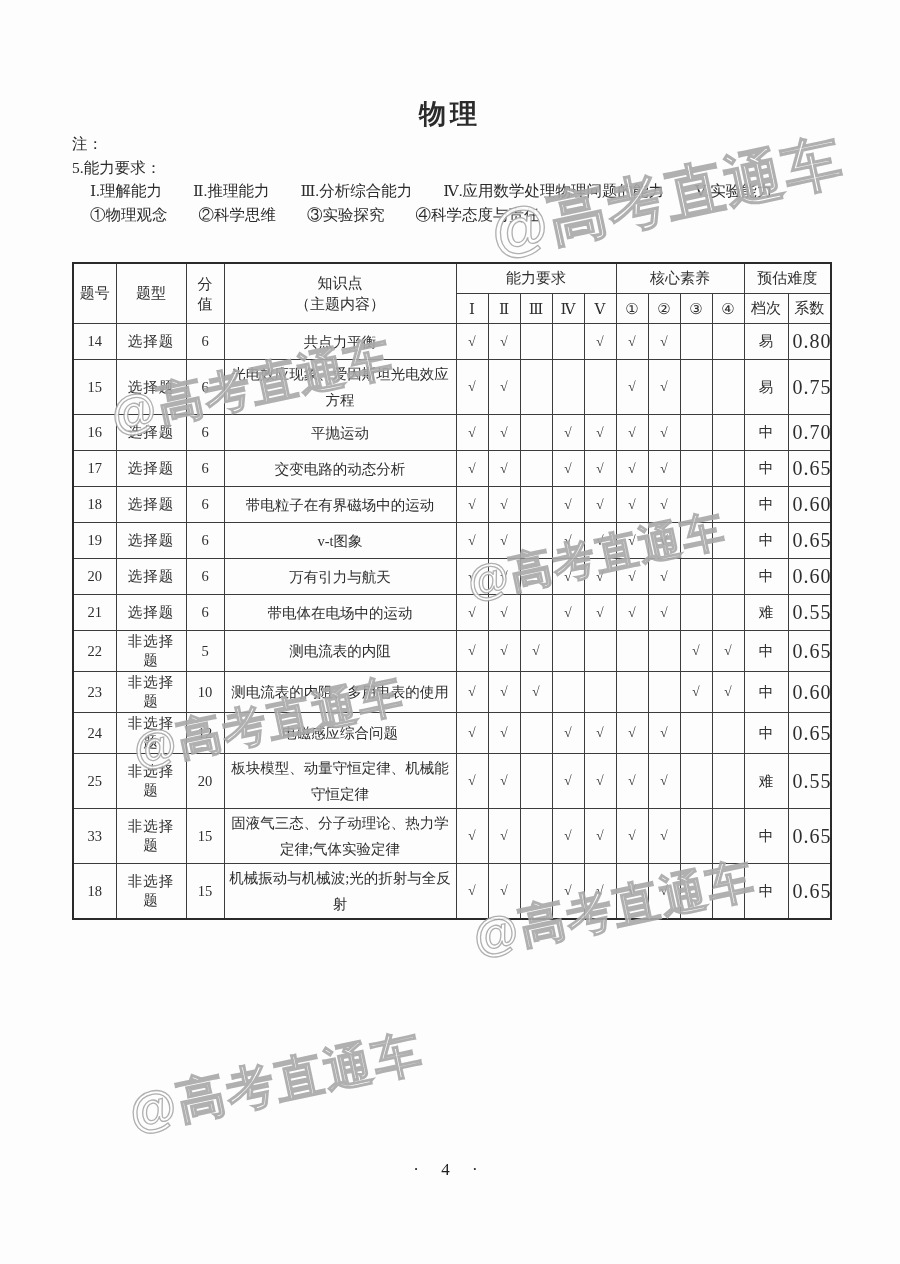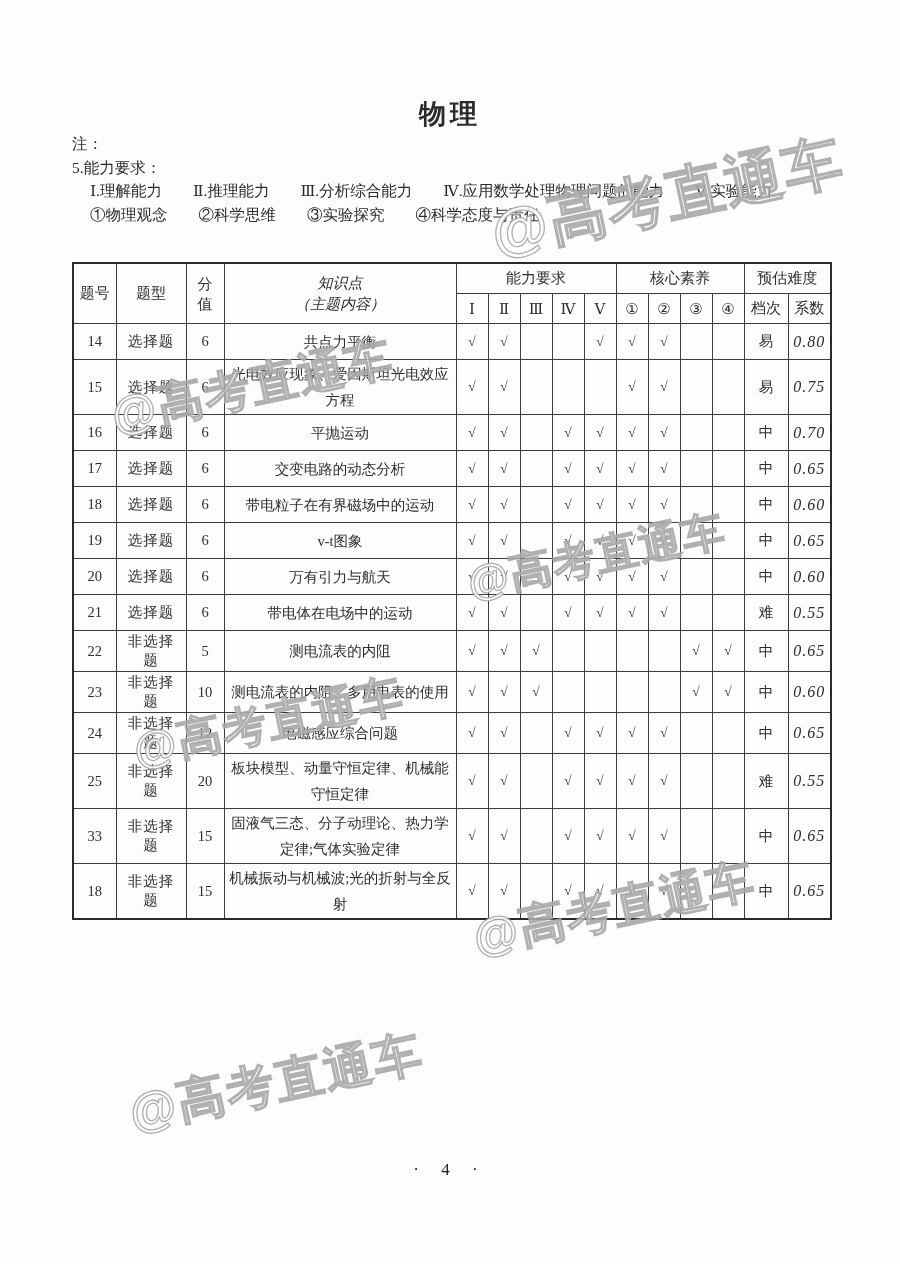--- a/index.html
+++ b/index.html
@@ -10,29 +10,29 @@
   .notes{position:absolute;top:132px;left:72px;width:760px;font-size:15.5px;line-height:23.5px;}
   .note-line{white-space:nowrap;}
   .indent{padding-left:18px;}
   table.grid{position:absolute;top:262px;left:72px;width:758px;border-collapse:collapse;
              table-layout:fixed;font-size:14.5px;color:#2e2e2e;}
   table.grid{border:2.5px solid #2a2a2a;}
   table.grid th,table.grid td{border:1px solid #3c3c3c;padding:1px 4px;text-align:center;
              font-weight:400;overflow:hidden;}
   thead th{height:27px;font-size:15px;}
   .h-score{padding:0 11px;word-break:break-all;line-height:20px;margin-top:36px;}
-  .h-knowledge div{line-height:21px;font-style:italic;}
+  .h-knowledge div{line-height:21px;}
   tbody td{height:33px;}
   .c-no{width:43px;}
   .c-type{width:70px;letter-spacing:1px;}
   .c-score{width:38px;}
   .c-knowledge{width:232px;text-align:left;padding:3px 10px;line-height:26px;word-break:break-all;}
   .c-check{width:32px;font-size:13.5px;font-style:italic;color:#3a3a3a;}
   .c-level{width:44px;}
-  .c-coef{width:43px;font-size:16px;letter-spacing:1px;font-style:italic;}
+  .c-coef{width:43px;font-size:20px;letter-spacing:1px;}
   .colw-no{width:43px;} .colw-type{width:70px;} .colw-score{width:38px;}
   .colw-kn{width:232px;} .colw-chk{width:32px;} .colw-lvl{width:44px;} .colw-coef{width:43px;}
   .page-number{position:absolute;top:1160px;left:0;width:900px;text-align:center;
                font-size:17px;letter-spacing:9px;color:#1f1f1f;}
   .watermark{position:absolute;z-index:6;pointer-events:none;white-space:nowrap;
              font-family:"Liberation Sans","DejaVu Sans",sans-serif;font-weight:700;
              color:#ffffff;-webkit-text-stroke:1.3px #a8a8a8;opacity:.9;
              transform:rotate(-12deg);transform-origin:left center;letter-spacing:2px;}
   .wm1{left:492px;top:196px;font-size:58px;}
   .wm2{left:112px;top:386px;font-size:46px;}

